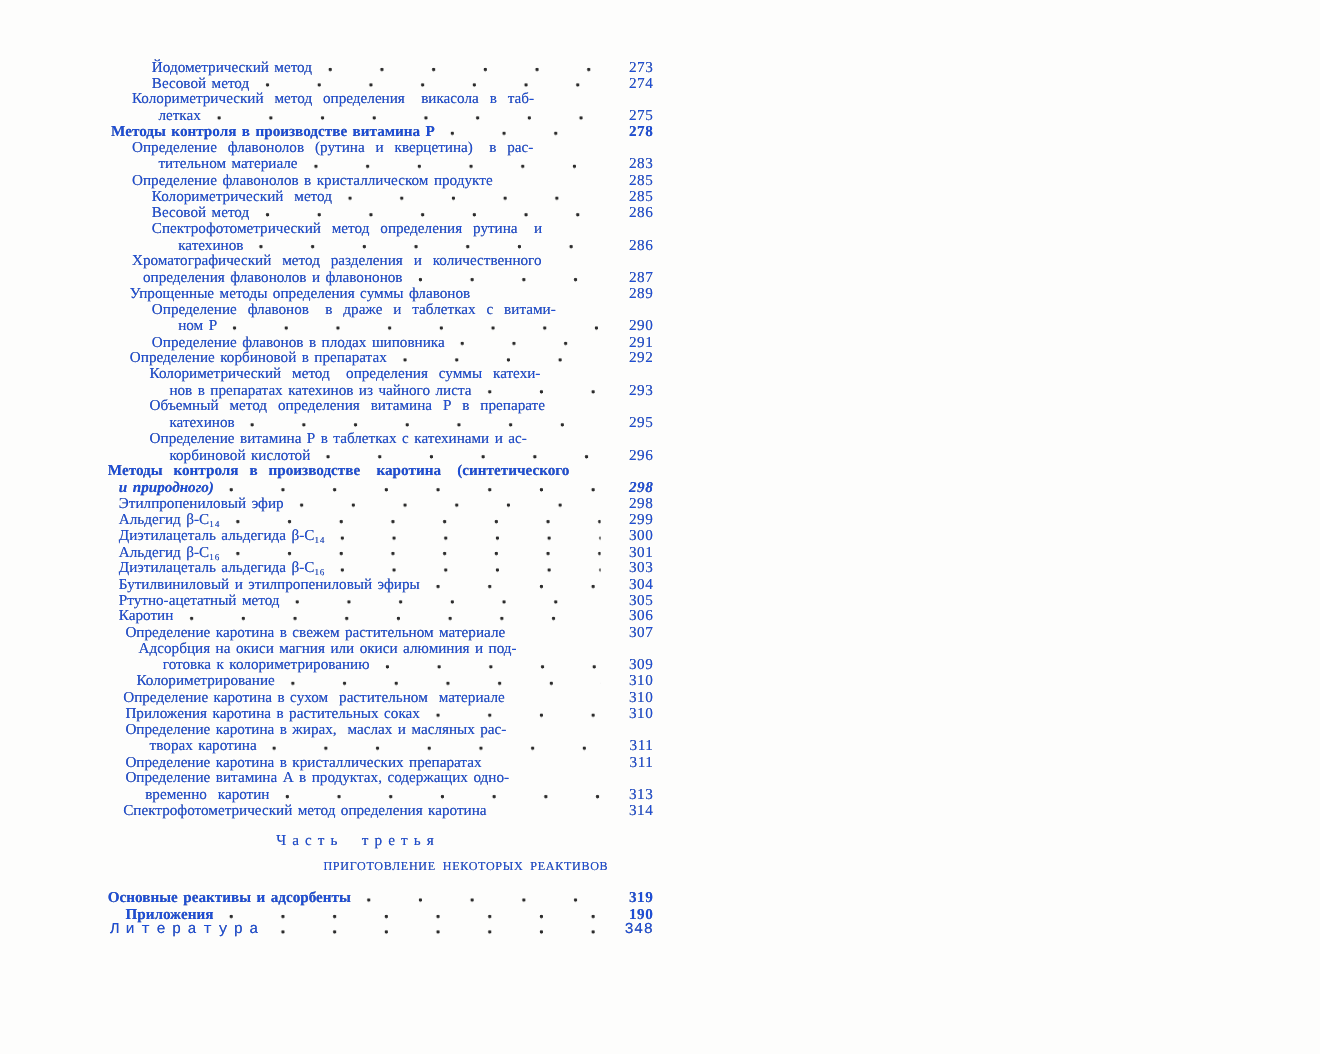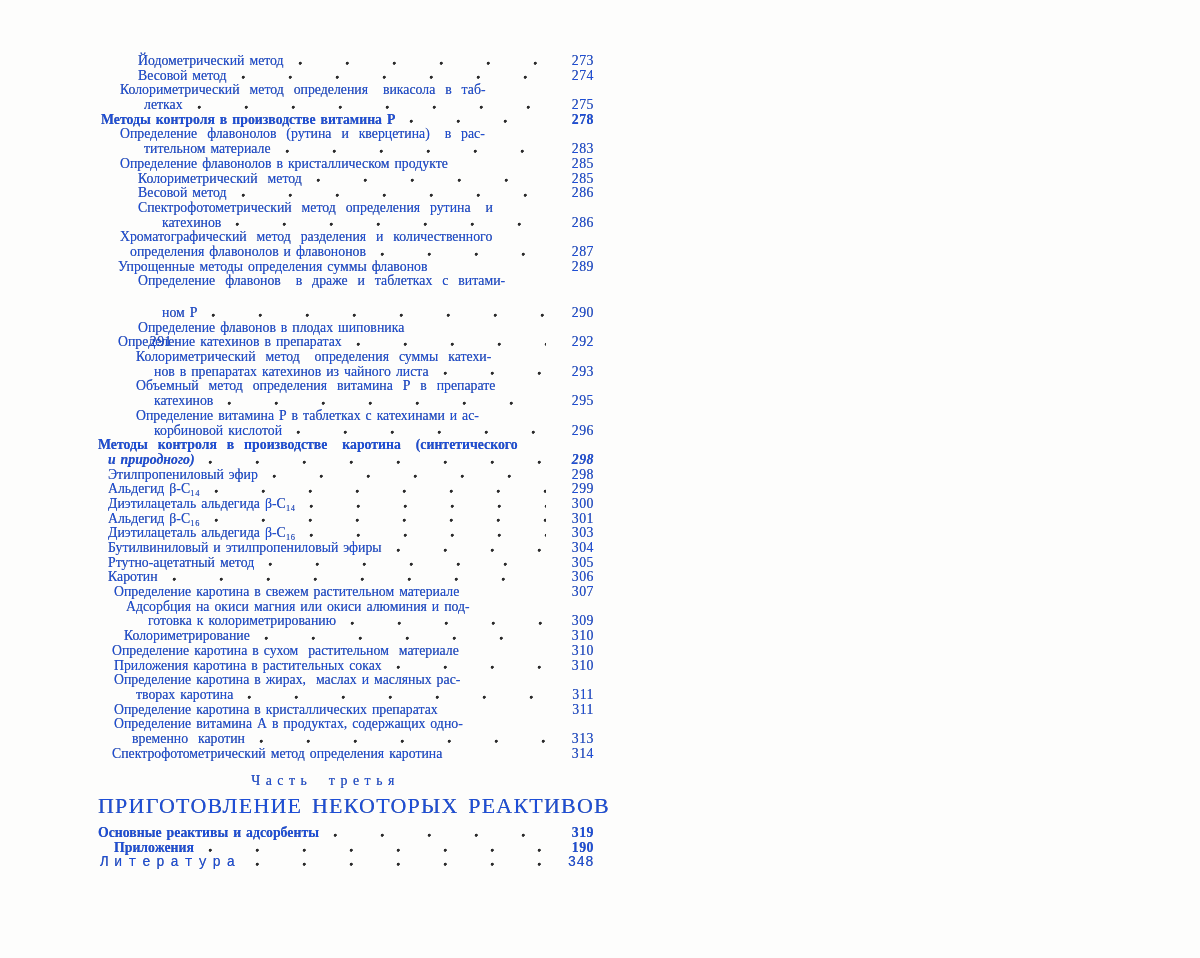--- a/index.html
+++ b/index.html
@@ -51,21 +51,21 @@
     width: 455px;
     text-align: center;
     line-height: 15px;
     letter-spacing: 0.40em;
     word-spacing: 0.55em;
     white-space: pre;
   }
   .part-title {
     width: 455px;
     text-align: right;
-    font-size: 22px;
+    font-size: 11px;
     line-height: 21px;
     letter-spacing: 0.055em;
     word-spacing: 3px;
     white-space: pre;
   }
 </style>
 </head>
 <body>
 
 <div class="page">
@@ -133,32 +133,32 @@
         <span class="pg">287</span>
       </div>
       <div class="row" style="padding-left: 20px;">
         <span class="txt">Упрощенные методы определения суммы флавонов</span>
         <span class="leader"></span>
         <span class="pg">289</span>
       </div>
       <div class="row" style="padding-left: 40px;">
         <span class="txt">Определение  флавонов   в  драже  и  таблетках  с  витами-</span>
       </div>
-      <div class="row" style="padding-left: 64px; margin-top: 17px;">
+      <div class="row" style="padding-left: 64px;">
         <span class="txt">ном Р</span>
         <span class="leader dots"></span>
         <span class="pg">290</span>
       </div>
-      <div class="row" style="padding-left: 40px; flex-direction: column;">
+      <div class="row" style="padding-left: 40px;">
         <span class="txt">Определение флавонов в плодах шиповника</span>
         <span class="leader dots"></span>
         <span class="pg">291</span>
       </div>
       <div class="row" style="padding-left: 20px;">
-        <span class="txt">Определение катехинов в препаратах</span>
+        <span class="txt">Определение корбиновой в препаратах</span>
         <span class="leader dots"></span>
         <span class="pg">292</span>
       </div>
       <div class="row" style="padding-left: 38px;">
         <span class="txt">Колориметрический  метод   определения  суммы  катехи-</span>
       </div>
       <div class="row" style="padding-left: 56px;">
         <span class="txt">нов в препаратах катехинов из чайного листа</span>
         <span class="leader dots"></span>
         <span class="pg">293</span>

